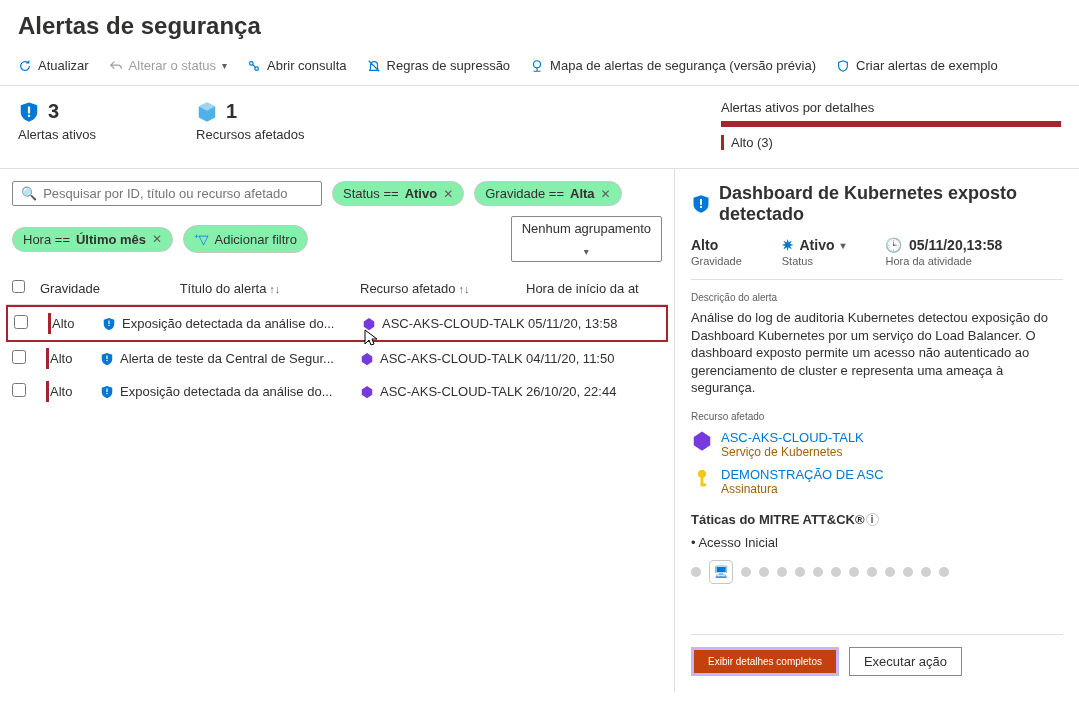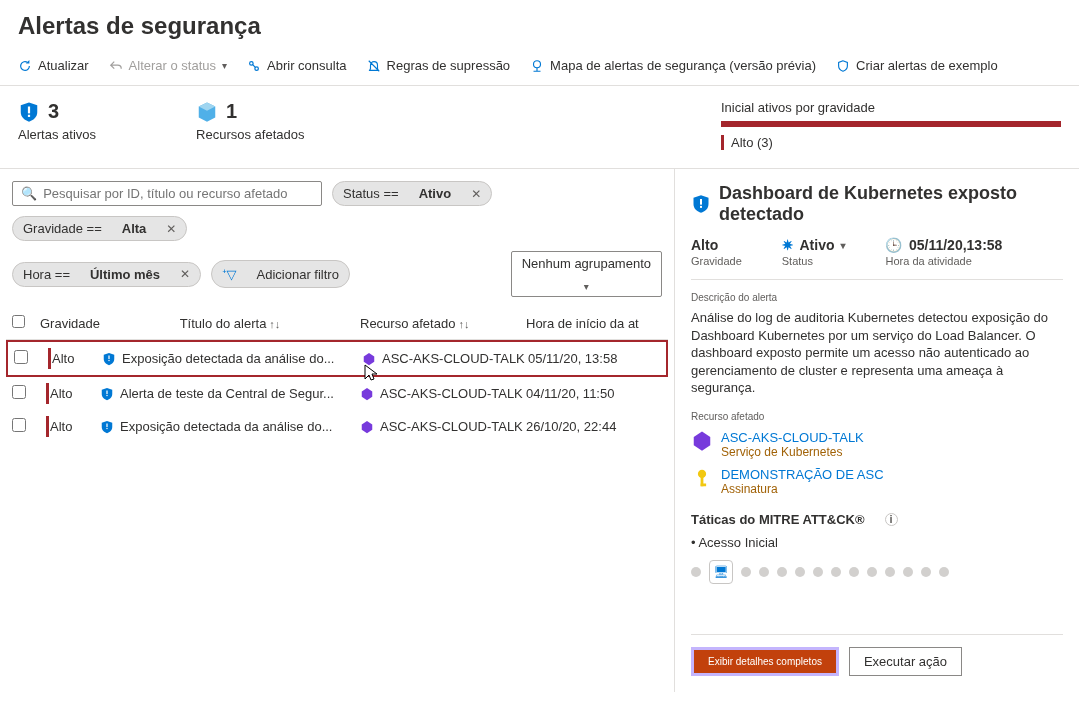--- a/index.html
+++ b/index.html
@@ -14,21 +14,21 @@
 .stat-label { font-size: 13px; color: #323130; margin-top: 4px; }
 .severity-box { margin-left: auto; width: 340px; }
 .severity-title { font-size: 13px; margin-bottom: 6px; }
 .severity-bar { height: 6px; background: #a4262c; width: 100%; }
 .severity-text { margin-top: 8px; font-size: 13px; border-left: 3px solid #a4262c; padding-left: 7px; }
 .main { display: flex; }
 .left { flex: 0 0 660px; border-right: 1px solid #e1dfdd; padding: 12px 6px 0 6px; }
 .filters-row { display: flex; align-items: center; gap: 10px; padding: 0 6px 10px; flex-wrap: wrap; }
 .search-box { border: 1px solid #8a8886; border-radius: 2px; padding: 4px 8px; display: flex; align-items: center; gap: 6px; width: 310px; color: #605e5c; }
 .search-box input { border: none; outline: none; flex: 1; font-size: 13px; color: #4d7c0f; background: transparent; }
-.pill { border: 1px solid #c8c6c4; border-radius: 14px; padding: 4px 10px; font-size: 13px; display: inline-flex; align-items: center; gap: 20px; background: #e5e5e5; cursor: pointer; }
+.pill { border: 1px solid #c8c6c4; border-radius: 14px; padding: 4px 10px; font-size: 13px; display: inline-flex; align-items: center; gap: 6px; background: #86efac; cursor: pointer; }
 .pill b { font-weight: 600; }
 .pill .x { color: #605e5c; font-size: 12px; cursor: pointer; }
 .group-dd { margin-left: auto; border: 1px solid #8a8886; border-radius: 2px; padding: 4px 10px; display: flex; align-items: center; gap: 10px; cursor: pointer; flex-direction: column; }
 .table-head { display: flex; align-items: center; padding: 8px 6px; border-bottom: 1px solid #e1dfdd; font-size: 13px; }
 .col-check { width: 28px; }
 .col-sev { width: 60px; }
 .col-title { width: 260px; text-align: center; }
 .col-res { width: 166px; }
 .col-time { width: 132px; }
 .sort-arrows { font-size: 11px; color: #605e5c; margin-left: 3px; }
@@ -43,21 +43,21 @@
 .detail-title { font-size: 18px; font-weight: 600; margin-bottom: 12px; display: flex; align-items: center; gap: 8px; }
 .detail-meta { display: flex; gap: 40px; border-bottom: 1px solid #e1dfdd; padding-bottom: 12px; margin-bottom: 12px; }
 .meta-block .mv { font-weight: 600; font-size: 14px; display: flex; align-items: center; gap: 6px; }
 .meta-block .ml { font-size: 11px; color: #605e5c; margin-top: 2px; }
 .section-h { font-size: 10px; color: #605e5c; margin: 8px 0 6px; }
 .desc-text { font-size: 13px; line-height: 1.35; }
 .res-list { margin-top: 6px; }
 .res-item { display: flex; gap: 8px; margin: 8px 0; }
 .res-item .rn { color: #0078d4; cursor: pointer; font-size: 13px; }
 .res-item .rt { font-size: 12px; color: #a16207; }
-.mitre-h { font-size: 13px; font-weight: 600; margin-top: 16px; display: flex; align-items: center; gap: 20px; }
+.mitre-h { font-size: 13px; font-weight: 600; margin-top: 16px; display: flex; align-items: center; gap: 1px; }
 .mitre-bullet { margin: 8px 0 10px; font-size: 13px; }
 .mitre-dots { display: flex; align-items: center; gap: 8px; margin-bottom: 50px; }
 .mitre-dot { width: 10px; height: 10px; border-radius: 50%; background: #d2d0ce; }
 .mitre-icon { width: 24px; height: 24px; border: 1px solid #c8c6c4; border-radius: 4px; display: flex; align-items: center; justify-content: center; color: #0078d4; font-size: 12px; }
 .footer-btns { display: flex; gap: 10px; border-top: 1px solid #e1dfdd; padding-top: 12px; }
 .btn-primary { background: #c2410c; color: #fff; border: 3px solid #c4b5fd; padding: 6px 14px; font-size: 10px; cursor: pointer; }
 .btn-secondary { background: #fff; color: #323130; border: 1px solid #8a8886; padding: 6px 14px; font-size: 13px; cursor: pointer; }
 .chev { font-size: 10px; color: #605e5c; }
 svg { display: block; }
 .cursor-img { position: absolute; pointer-events: none; }
@@ -143,21 +143,21 @@
           <svg width="22" height="22" viewBox="0 0 16 16">
             <path fill="#50b0e8" d="M8 1 14 4v8l-6 3-6-3V4z"></path>
             <path fill="#9fd5f0" d="M8 1 14 4 8 7 2 4z"></path>
           </svg>
         </span>
       <span>1</span>
     </div>
     <div class="stat-label">Recursos afetados</div>
   </div>
   <div class="severity-box">
-    <div class="severity-title">Inicial ativos por gravidade</div>
+    <div class="severity-title">Alertas ativos por detalhes</div>
     <div class="severity-bar"></div>
     <div class="severity-text">Alto (3)</div>
   </div>
 </div>
 
 <div class="main">
   <div class="left">
     <div class="filters-row">
       <div class="search-box">
         <span>🔍</span>

